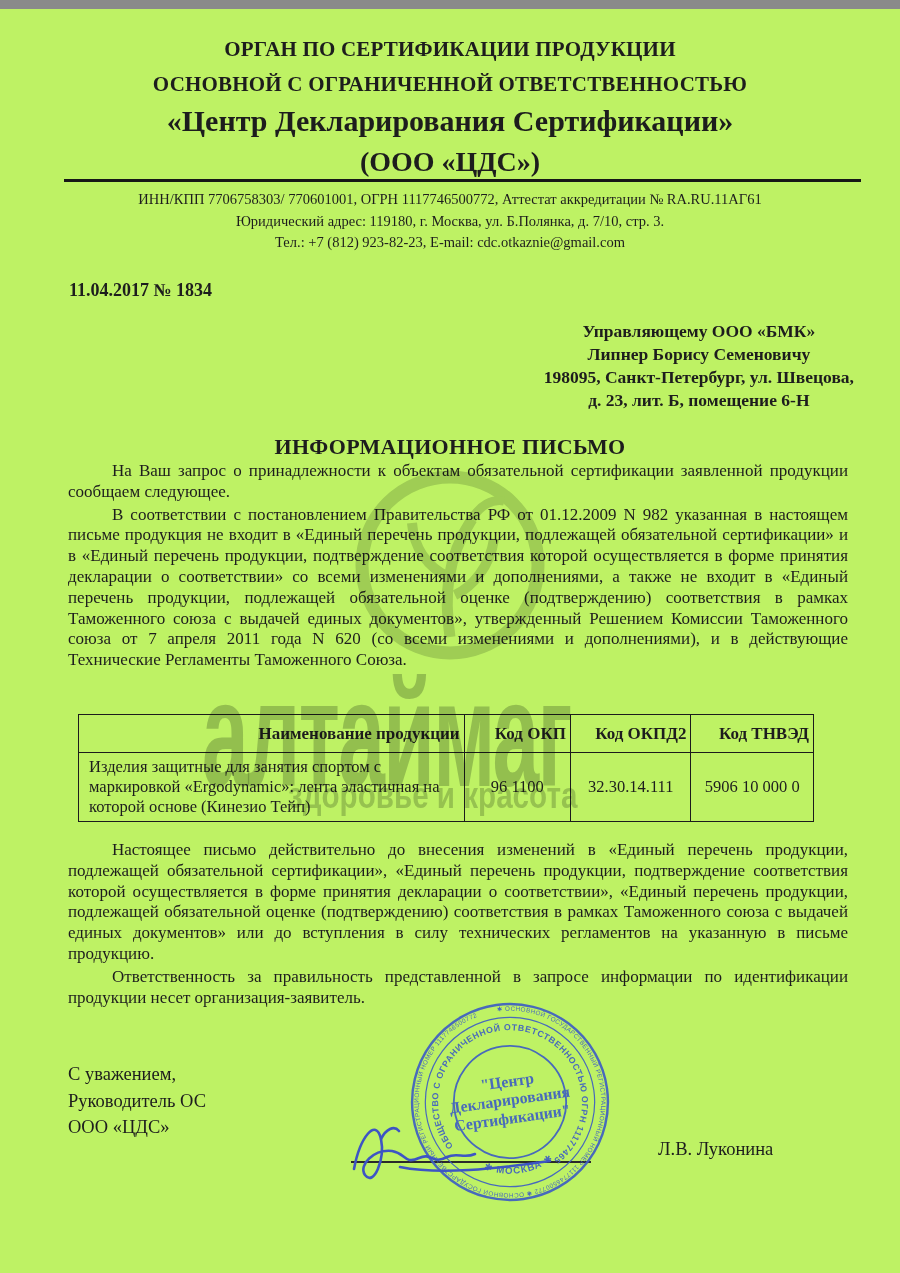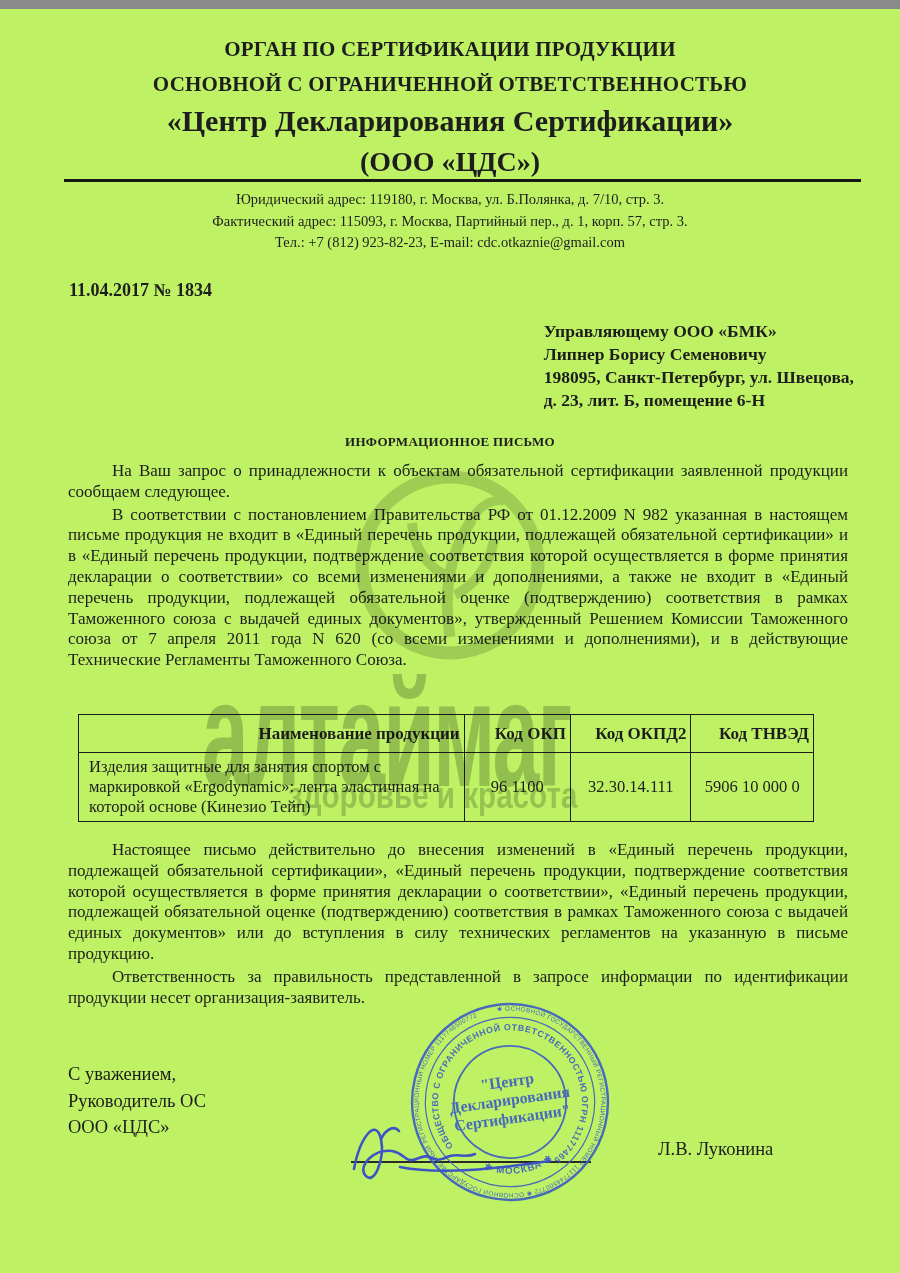--- a/index.html
+++ b/index.html
@@ -15,23 +15,23 @@
   
   .org-header{position:absolute;top:28px;left:0;right:0;text-align:center;font-weight:bold;z-index:1;}
   .org-line1{font-size:21px;letter-spacing:.2px;}
   .org-line2{font-size:21px;margin-top:10px;letter-spacing:.2px;}
   .org-line3{font-size:30px;margin-top:7px;}
   .org-line4{font-size:28px;margin-top:8px;}
   .header-rule{position:absolute;top:170px;left:64px;width:797px;height:3px;background:#171717;z-index:1;}
   .contacts{position:absolute;top:180px;left:0;right:0;text-align:center;font-size:14.5px;line-height:21.5px;z-index:1;}
   
   .doc-date{position:absolute;top:271px;left:69px;font-size:18px;font-weight:bold;z-index:1;}
-  .recipient{position:absolute;top:311px;right:46px;text-align:left;font-size:17.5px;font-weight:bold;line-height:23px;z-index:1;}
+  .recipient{position:absolute;top:311px;right:46px;text-align:center;font-size:17.5px;font-weight:bold;line-height:23px;z-index:1;}
   
-  .letter-title{position:absolute;top:425px;left:0;right:0;text-align:center;font-size:13px;font-weight:bold;letter-spacing:.3px;z-index:1;}
+  .letter-title{position:absolute;top:425px;left:0;right:0;text-align:center;font-size:22px;font-weight:bold;letter-spacing:.3px;z-index:1;}
   .body-block{position:absolute;left:68px;width:780px;z-index:1;}
   .body-1{top:452px;}
   .body-2{top:831px;}
   .body-block p{margin:0 0 2px 0;font-size:17px;line-height:20.8px;text-align:justify;text-indent:44px;}
   
   .codes-table{position:absolute;top:705px;left:78px;width:736px;border-collapse:collapse;z-index:1;}
   .codes-table th,.codes-table td{border:1.7px solid #1c1c1c;}
   .codes-table th{height:37px;font-size:17px;font-weight:bold;text-align:right;padding:0 4px;}
   .codes-table td{font-size:16.5px;line-height:20px;text-align:center;padding:4px 6px;height:56px;}
   .codes-table td.name-cell{text-align:left;padding:4px 8px 4px 10px;}
@@ -69,22 +69,22 @@
 <div class="page">
 
   <div class="org-header">
     <div class="org-line1">ОРГАН ПО СЕРТИФИКАЦИИ ПРОДУКЦИИ</div>
     <div class="org-line2">ОСНОВНОЙ С ОГРАНИЧЕННОЙ ОТВЕТСТВЕННОСТЬЮ</div>
     <div class="org-line3">«Центр Декларирования Сертификации»</div>
     <div class="org-line4">(ООО «ЦДС»)</div>
   </div>
   <div class="header-rule"></div>
   <div class="contacts">
+    <div>ИНН/КПП 7706758303/ 770601001, ОГРН 1117746500772, Аттестат аккредитации № RA.RU.11АГ61</div>
     <div>Юридический адрес: 119180, г. Москва, ул. Б.Полянка, д. 7/10, стр. 3.</div>
-    <div>Фактический адрес: 115093, г. Москва, Партийный пер., д. 1, корп. 57, стр. 3.</div>
     <div>Тел.: +7 (812) 923-82-23, E-mail: cdc.otkaznie@gmail.com</div>
   </div>
 
   <div class="doc-date">11.04.2017 № 1834</div>
   <div class="recipient">
     <div>Управляющему ООО «БМК»</div>
     <div>Липнер Борису Семеновичу</div>
     <div>198095, Санкт-Петербург, ул. Швецова,</div>
     <div>д. 23, лит. Б, помещение 6-Н</div>
   </div>

